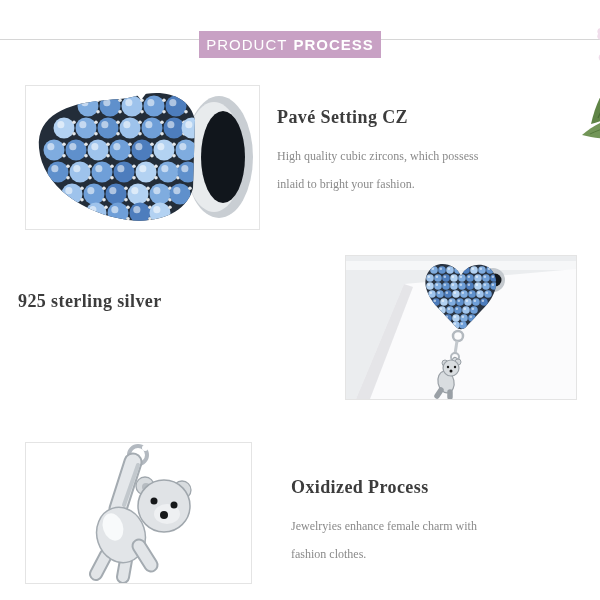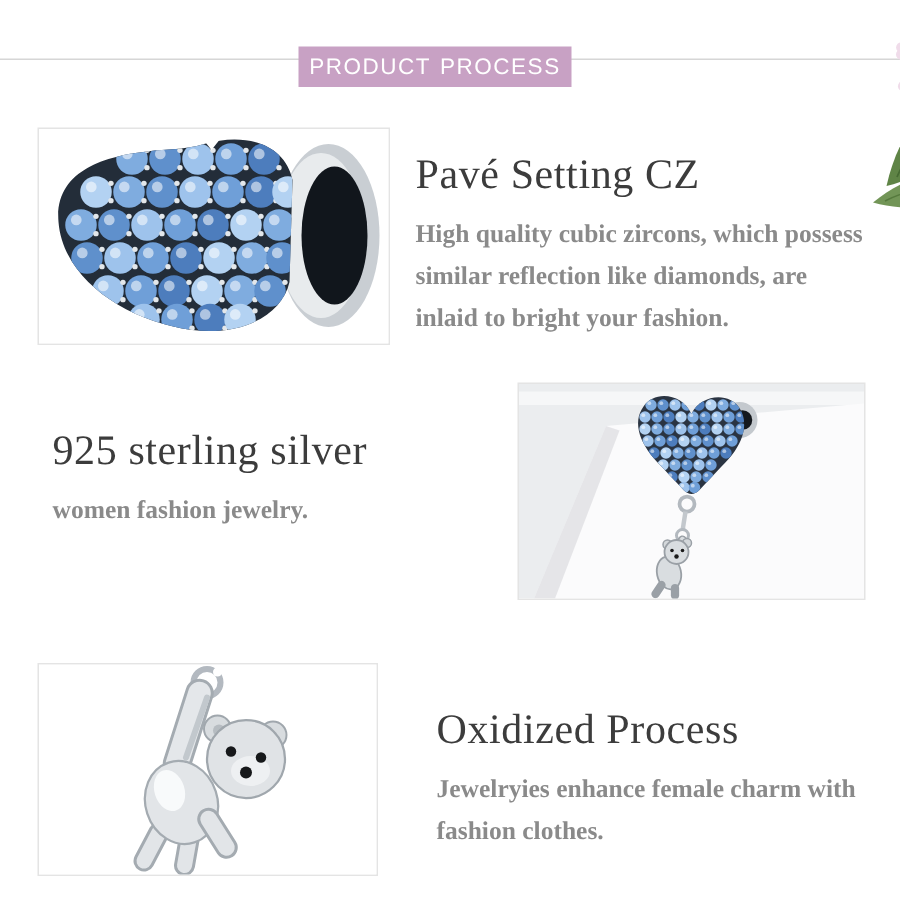--- a/index.html
+++ b/index.html
@@ -3,34 +3,34 @@
 <meta charset="utf-8">
 <style>
   html,body{margin:0;padding:0;background:#fff;}
   .page{position:relative;width:600px;height:600px;background:#ffffff;overflow:hidden;
         font-family:"Liberation Serif",serif;padding-left:40px;}
   .topline{position:absolute;left:0;right:0;top:39px;height:1px;background:#d6d6d6;z-index:1;}
   .banner{position:absolute;left:199px;top:31px;width:182px;height:27px;
           background:var(--banner-bg,#c8a1c4);color:var(--banner-fg,#fff);
           font-family:"Liberation Sans",sans-serif;font-size:15px;letter-spacing:1px;
           display:flex;align-items:center;justify-content:center;z-index:2;}
-  .banner .bold{font-weight:400;margin-left:6px;}
+  .banner .bold{font-weight:700;margin-left:6px;}
   .flower{position:absolute;top:0;right:0;z-index:3;}
   .photo{position:absolute;border:1px solid #e4e4e4;background:#fff;box-sizing:content-box;}
   .photo svg{display:block;}
   #photo1{left:25px;top:85px;}
   #photo2{left:345px;top:255px;}
   #photo3{left:25px;top:442px;}
   .tblock{position:absolute;}
   #t1{left:277px;top:102px;width:310px;}
-  #t2{left:35px;top:286px;width:320px;}
+  #t2{left:18px;top:286px;width:320px;}
   #t3{left:291px;top:472px;width:320px;}
-  .tblock h2{margin:0 0 10px 0;font-size:28px;font-weight:400;letter-spacing:.4px;
+  .tblock h2{margin:0 0 10px 0;font-size:18px;font-weight:700;letter-spacing:.4px;
              color:var(--heading-color,#3c3c3c);line-height:30px;}
-  .body-line{font-size:17px;color:var(--body-color,#8a8a8a);line-height:28px;white-space:nowrap;font-weight:bold;}
+  .body-line{font-size:12px;color:var(--body-color,#8a8a8a);line-height:28px;white-space:nowrap;}
 </style>
 </head>
 <body>
 
 <div class="page">
 
   <div class="topline"></div>
 
   <div class="banner">
     <span>PRODUCT</span>
@@ -290,27 +290,25 @@
           <circle cx="130.85" cy="123.64" r="3.5700000000000003" fill="rgba(255,255,255,0.55)"></circle>
           <circle cx="143.975" cy="121.225" r="1.8" fill="#e3e7ea"></circle>
           <circle cx="143.975" cy="132.775" r="1.8" fill="#e3e7ea"></circle>
         </g>
       <polygon points="104,0 126,0 115,14" fill="#ffffff"></polygon>
     </svg>
   </div>
   <div class="tblock" id="t1">
     <h2>Pavé Setting CZ</h2>
     <div class="body-line">High quality cubic zircons, which possess</div>
-    <div class="body-line">similar reflection like diamonds, are</div>
     <div class="body-line">inlaid to bright your fashion.</div>
   </div>
 
   <div class="tblock" id="t2">
     <h2>925 sterling silver</h2>
-    <div class="body-line">women fashion jewelry.</div>
   </div>
   <div class="photo" id="photo2">
     <svg width="230" height="143" viewBox="0 0 230 143">
       <defs>
         <clipPath id="heartclip2">
           <path d="M 115 20 C 109 6 90 4 83 15 C 75 26 81 41 94 54 L 110 71 C 113 74 117 74 120 71 L 135 55 C 149 42 154 27 147 16 C 140 5 121 7 115 20 Z"></path>
         </clipPath>
       </defs>
       <rect width="230" height="143" fill="#ebedef"></rect>
       <rect x="0" y="5" width="230" height="9" fill="#f6f7f8"></rect>

